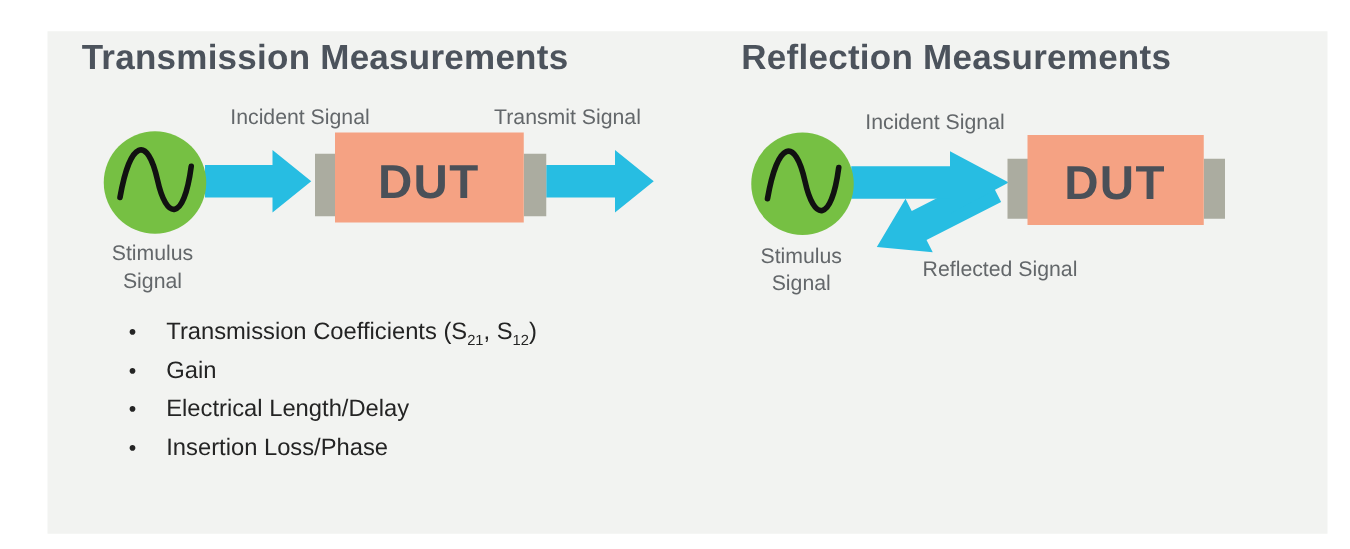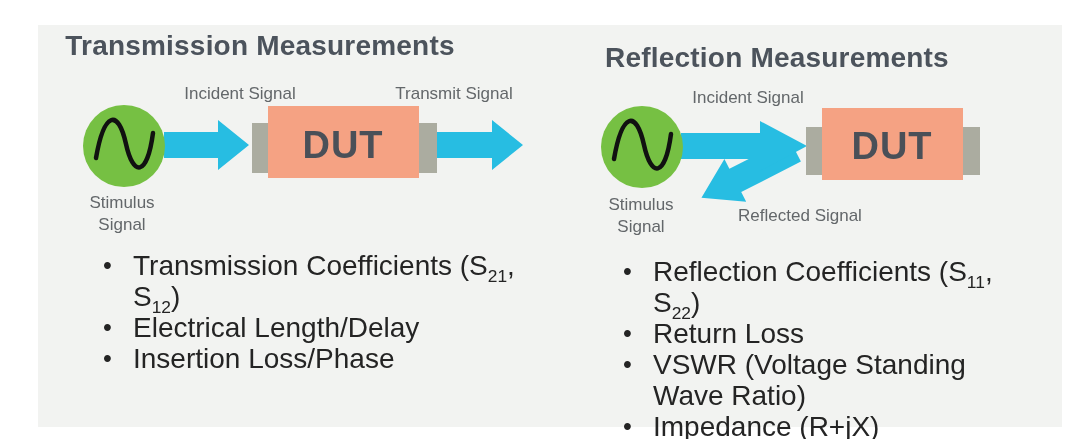--- a/index.html
+++ b/index.html
@@ -11,21 +11,21 @@
   .canvas{position:relative;width:1080px;height:439px;background:var(--page_bg,#fff);
           font-family:"Liberation Sans","DejaVu Sans",sans-serif;overflow:hidden;}
   .panel{position:absolute;left:38px;top:25px;width:1024px;height:402px;
          background:var(--panel_bg,#F2F3F1);}
   svg.overlay{position:absolute;left:0;top:0;width:1080px;height:439px;}
   .section-title{position:absolute;top:29px;line-height:34px;font-size:28px;font-weight:bold;
                  color:var(--title_color,#4C535C);text-align:center;letter-spacing:0.2px;}
   .section-title.left{left:40px;width:440px;}
   .section-title.right{left:585px;width:360px;}
   .bullet-list{position:absolute;margin:0;padding:0;list-style:none;
-               font-size:28px;line-height:31px;color:var(--bullet_text,#242424);}
+               font-size:19px;line-height:31px;color:var(--bullet_text,#242424);}
   .bullet-list.left{left:95px;top:250px;width:445px;}
   .bullet-list.right{left:615px;top:256px;width:390px;}
   .bullet-list li{position:relative;padding-left:38px;}
   .bullet-list li::before{content:"\2022";position:absolute;left:8px;top:0;
                           font-size:0.9em;color:var(--bullet_text,#242424);}
   .bullet-list sub{font-size:0.62em;line-height:0;}
   .c-green{fill:var(--green,#76C043);}
   .c-cyan{fill:var(--cyan,#27BDE2);}
   .c-salmon{fill:var(--salmon,#F5A283);}
   .c-tab{fill:var(--connector_gray,#ABACA0);}
@@ -67,27 +67,22 @@
       <rect class="c-salmon" x="822" y="108" width="141" height="72"></rect>
       <text class="dut-lbl" x="892" y="159" text-anchor="middle">DUT</text>
       <text class="lbl" x="748" y="103" text-anchor="middle">Incident Signal</text>
       <text class="lbl" x="800" y="221" text-anchor="middle">Reflected Signal</text>
       <text class="lbl" x="641" y="210" text-anchor="middle">Stimulus</text>
       <text class="lbl" x="641" y="232" text-anchor="middle">Signal</text>
     </g>
   </svg>
 
   <h2 class="section-title left" style="margin:0;position:absolute;">Transmission Measurements</h2>
-  <h2 class="section-title right" style="margin:12px;position:absolute;">Reflection Measurements</h2>
+  <h2 class="section-title right" style="margin:0;position:absolute;">Reflection Measurements</h2>
 
   <ul class="bullet-list left">
       <li><span>Transmission Coefficients (S</span><sub>21</sub><span>, S</span><sub>12</sub><span>)</span></li>
+      <li><span>Gain</span></li>
       <li><span>Electrical Length/Delay</span></li>
       <li><span>Insertion Loss/Phase</span></li>
-    </ul>
-  <ul class="bullet-list right">
-      <li><span>Reflection Coefficients (S</span><sub>11</sub><span>, S</span><sub>22</sub><span>)</span></li>
-      <li><span>Return Loss</span></li>
-      <li><span>VSWR (Voltage Standing Wave Ratio)</span></li>
-      <li><span>Impedance (R+jX)</span></li>
     </ul>
 
 </div>
 
 </body></html>

